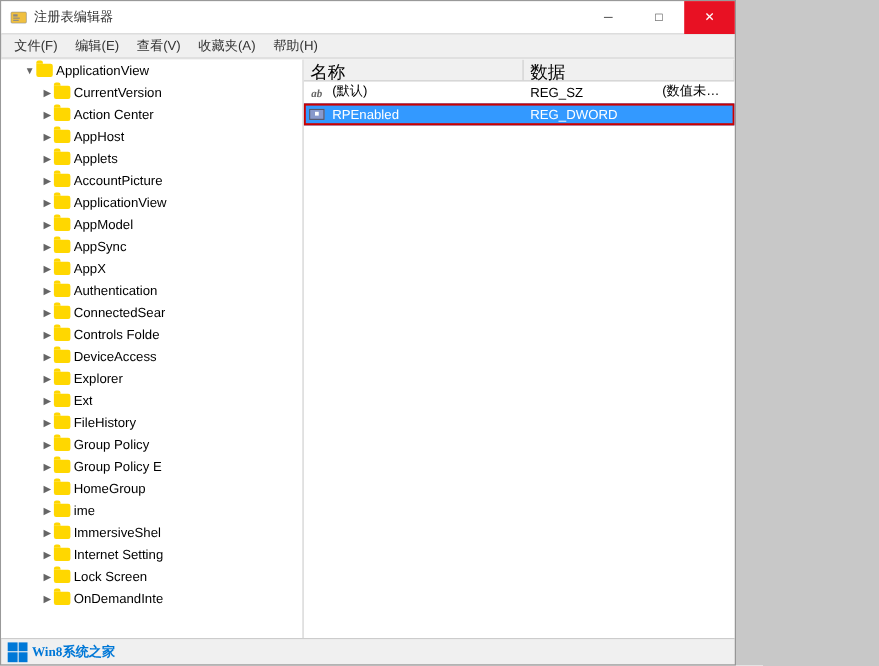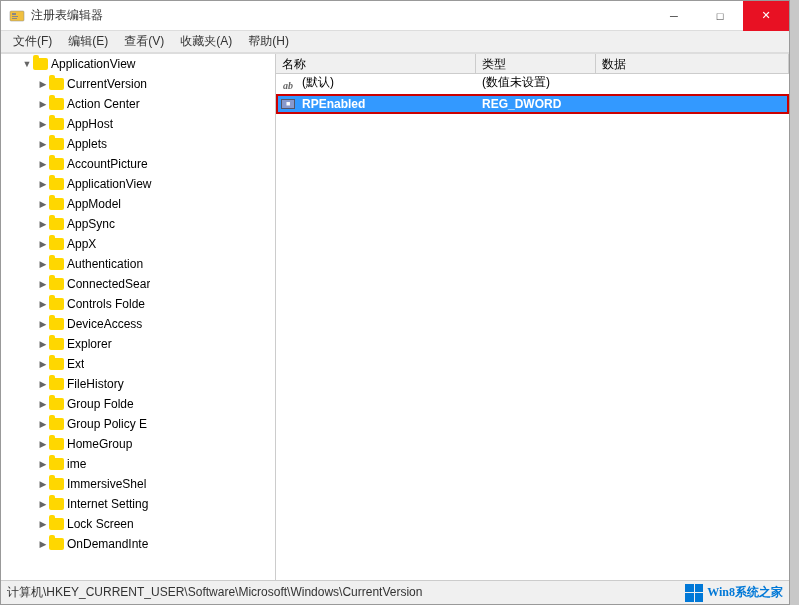--- a/index.html
+++ b/index.html
@@ -5,21 +5,21 @@
     * { margin: 0; padding: 0; box-sizing: border-box; }
     body {
       width: 799px;
       height: 605px;
       background: #c8c8c8;
       font-family: 'Microsoft YaHei', SimSun, sans-serif;
       font-size: 12px;
       overflow: hidden;
     }
     .window {
-      width: 790px;
+      width: 669px;
       height: 605px;
       background: #737373;
       border: 1px solid #999;
       display: flex;
       flex-direction: column;
     }
     .title-bar {
       height: 30px;
       background: #fff;
       display: flex;
@@ -138,21 +138,21 @@
       flex-direction: column;
     }
     .right-header {
       display: flex;
       height: 20px;
       background: #f0f0f0;
       border-bottom: 1px solid #ccc;
       flex-shrink: 0;
     }
     .col-header {
-      font-size: 12px;
+      font-size: 16px;
       font-weight: normal;
       color: #000;
       padding: 2px 6px;
       border-right: 1px solid #ccc;
     }
     .col-name { width: 200px; }
     .col-type { width: 120px; }
     .col-data { flex: 1; }
     .right-list {
       flex: 1;
@@ -378,21 +378,21 @@
 
       <div class="tree-item indent-2">
         <span class="expand-arrow">▶</span>
         <span class="folder"></span>
         <span class="item-label">FileHistory</span>
       </div>
 
       <div class="tree-item indent-2">
         <span class="expand-arrow">▶</span>
         <span class="folder"></span>
-        <span class="item-label">Group Folde</span>
+        <span class="item-label">Group Policy</span>
       </div>
 
       <div class="tree-item indent-2">
         <span class="expand-arrow">▶</span>
         <span class="folder"></span>
         <span class="item-label">Group Policy E</span>
       </div>
 
       <div class="tree-item indent-2">
         <span class="expand-arrow">▶</span>
@@ -428,48 +428,47 @@
         <span class="expand-arrow">▶</span>
         <span class="folder"></span>
         <span class="item-label">OnDemandInte</span>
       </div>
     </div>
 
     <div class="right-panel">
 
       <div class="right-header">
         <div class="col-header col-name">名称</div>
-        <div class="col-header col-type">类型</div>
         <div class="col-header col-data">数据</div>
       </div>
 
       <div class="right-list">
 
         <div class="reg-item" style="display:flex; align-items:flex-end;">
           <div class="reg-icon">
             <span class="ab-icon" style="font-size:10px; color:#666; font-style:italic; font-family:serif;">ab</span>
           </div>
           <div class="reg-cell" style="width:180px;">(默认)</div>
+          <div class="reg-cell" style="width:120px;">REG_SZ</div>
           <div class="reg-cell" style="flex:1;margin-top:16px;">(数值未设置)</div>
         </div>
 
-        <div class="reg-item selected highlighted" style="display:flex; align-items:center; background:#3399ff; color:white; outline: 2px solid #cc0000; outline-offset: -2px; font-weight: bold;">
+        <div class="reg-item selected highlighted" style="display:flex; align-items:center; background:#3399ff; color:white; outline: 2px solid #cc0000; outline-offset: -2px;">
           <div class="reg-icon">
             <span style="display:inline-block; width:14px; height:10px; background:#8899cc; border:1px solid #556; display:flex; align-items:center; justify-content:center; font-size:7px; color:white;">■</span>
           </div>
           <div class="reg-cell" style="width:180px; color:white;">RPEnabled</div>
           <div class="reg-cell" style="width:120px; color:white;">REG_DWORD</div>
         </div>
 
       </div>
     </div>
   </div>
 
   <div class="status-bar">
-    <span class="status-text">计算机\HKEY_CURRENT_USER\Software\Microsoft\Windows\CurrentVersion</span>
     <div class="status-logo">
       <div class="win8-logo-grid">
         <div></div>
         <div></div>
         <div></div>
         <div></div>
       </div>
       <span class="status-brand">Win8系统之家</span>
     </div>
   </div>

